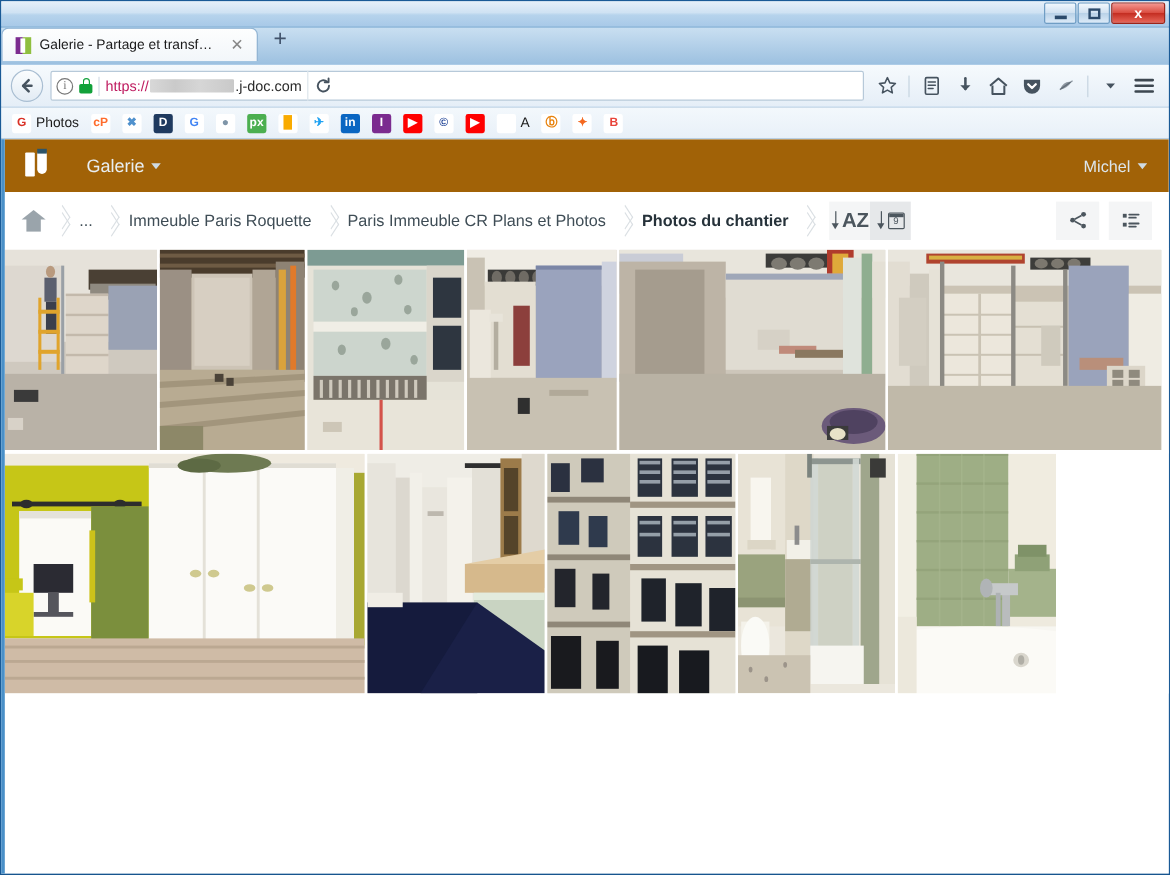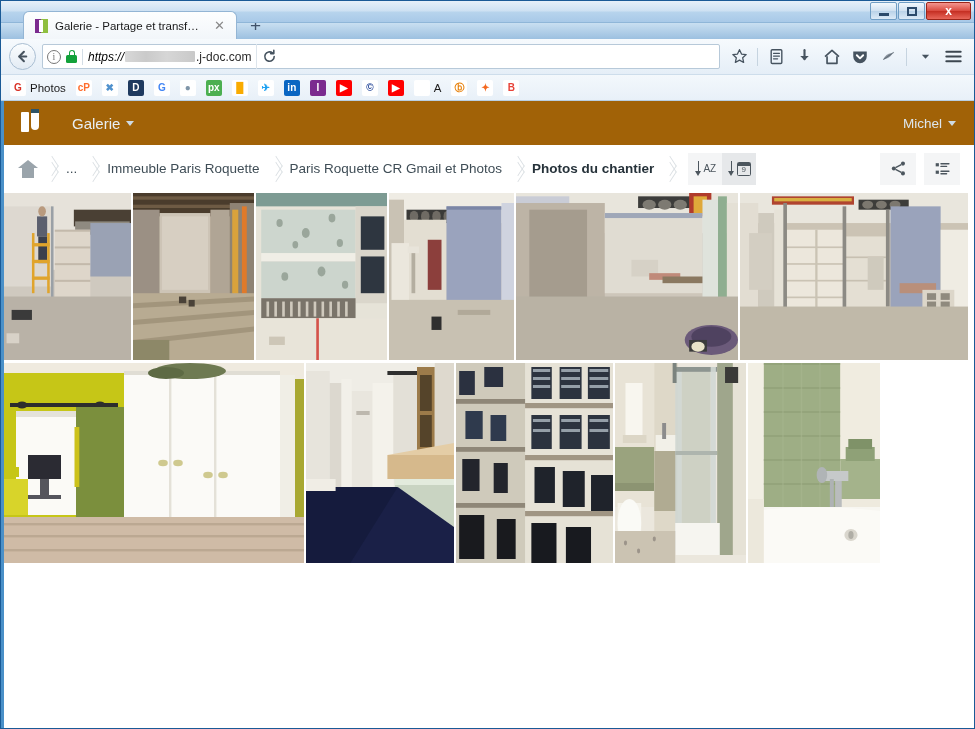--- a/index.html
+++ b/index.html
@@ -43,22 +43,21 @@
     height: 22px; flex: none; display: flex; align-items: center;
     padding-left: 6px; gap: 2px;
     background: linear-gradient(to bottom, #f4f9fd, #e4eff9);
     border-bottom: 1px solid #c7dced;
   }
   .menuitem { font-size: 11.5px; color: #111; padding: 2px 6px; white-space: nowrap; }
   .menuitem u { text-decoration: underline; }
 
   
   #tabstrip {
-    height: 16px; flex: none; display: flex; align-items: flex-end;
-    padding-left: 22px;
+    height: 31px; flex: none; display: flex; align-items: flex-start;
     background: linear-gradient(to bottom, #c9dff1, #9cc0e0);
   }
   .tab {
     height: 28px; display: flex; align-items: center; gap: 7px;
     padding: 0 9px 0 11px; min-width: 195px;
     background: linear-gradient(to bottom, #fdfefe, #f2f6fa);
     border: 1px solid #93b5d4; border-bottom: none;
     border-radius: 6px 6px 0 0; position: relative;
   }
   .tab-fav { width: 13px; height: 14px; position: relative; flex: none; }
@@ -91,21 +90,21 @@
   .ident { width: 14px; height: 14px; border: 1.4px solid #777; border-radius: 50%;
     color: #777; font-size: 10px; display: flex; align-items: center; justify-content: center;
     font-family: "Liberation Serif", serif; flex: none; }
   .padlock { width: 11px; height: 13px; position: relative; flex: none; }
   .padlock .body { position: absolute; bottom: 0; width: 11px; height: 8px;
     background: #12a13a; border-radius: 1.5px; }
   .padlock .shk { position: absolute; top: 0; left: 2.5px; width: 6px; height: 7px;
     border: 1.8px solid #12a13a; border-bottom: none; border-radius: 3px 3px 0 0; }
   .url-sep { width: 1px; height: 16px; background: #d3dde6; flex: none; }
   .url-text { font-size: 12px; color: #2b2b2b; display: flex; align-items: center; white-space: nowrap; }
-  .url-scheme { color: #000000; font-style: italic; }
+  .url-scheme { color: #be185d; }
   .url-redact { display: inline-block; width: 70px; height: 11px;
     background: linear-gradient(90deg,#d8d8d8,#cacaca 30%,#d6d6d6 60%,#c9c9c9);
     margin: 0 1px; border-radius: 1px; filter: blur(0.6px); }
   .reloadbtn { width: 26px; height: 25px; display: flex; align-items: center; justify-content: center;
     border-left: 1px solid #dde5ec; flex: none; }
   #searchbar {
     width: 172px; height: 25px; background: #fff; border: 1px solid #b7c9d9; border-radius: 2px;
     display: flex; align-items: center; gap: 5px; padding: 0 6px; flex: none;
   }
   #searchbar .ph { font-size: 12px; color: #9a9a9a; font-style: italic; }
@@ -167,21 +166,21 @@
   .chev::after {
     content: ""; position: absolute; left: 8px; top: 14px;
     width: 11px; height: 11px;
     border-bottom: 1.5px solid #dadfe3; border-right: 1.5px solid #dadfe3;
     transform: rotate(-45deg) skew(-12deg, -12deg);
   }
   .sortgrp { display: flex; margin-left: 6px; }
   .sortbtn { width: 34px; height: 32px; display: flex; align-items: center;
     justify-content: center; background: #f4f5f6; color: #4c565e; gap: 1px; }
   .sortbtn.on { background: #e6e8ea; }
-  .sortbtn .az { font-size: 10px; font-weight: 400; letter-spacing: -0.3px; }
+  .sortbtn .az { font-size: 17px; font-weight: 700; letter-spacing: -0.3px; }
   .arrowdn { width: 8px; height: 15px; position: relative; }
   .arrowdn .st { position: absolute; left: 3px; top: 0; width: 1.6px; height: 11px; background: #4c565e; }
   .arrowdn .hd { position: absolute; left: 0.5px; bottom: 0; width: 0; height: 0;
     border-left: 3.4px solid transparent; border-right: 3.4px solid transparent;
     border-top: 5px solid #4c565e; }
   .calico { width: 14px; height: 14px; border: 1.5px solid #4c565e; border-radius: 1.5px;
     position: relative; display: flex; align-items: flex-end; justify-content: center;
     font-size: 8px; color: #4c565e; line-height: 1; padding-bottom: 1px; }
   .calico::before { content: ""; position: absolute; top: 0; left: 0; right: 0;
     height: 3px; background: #4c565e; }
@@ -389,21 +388,21 @@
       <div class="crumbs">
         <span class="crumb-home">
           <span class="roof"></span>
             <span class="base"></span>
         </span>
         <span class="chev"></span>
         <span class="crumb">...</span>
         <span class="chev"></span>
         <span class="crumb">Immeuble Paris Roquette</span>
         <span class="chev"></span>
-        <span class="crumb">Paris Roquette CR Gmail et Photos</span>
+        <span class="crumb">Paris Immeuble CR Plans et Photos</span>
         <span class="chev"></span>
         <span class="crumb active">Photos du chantier</span>
         <span class="chev"></span>
       </div>
 
       <div class="sortgrp">
         <div class="sortbtn">
           <span class="arrowdn">
               <span class="st"></span>
               <span class="hd"></span>

